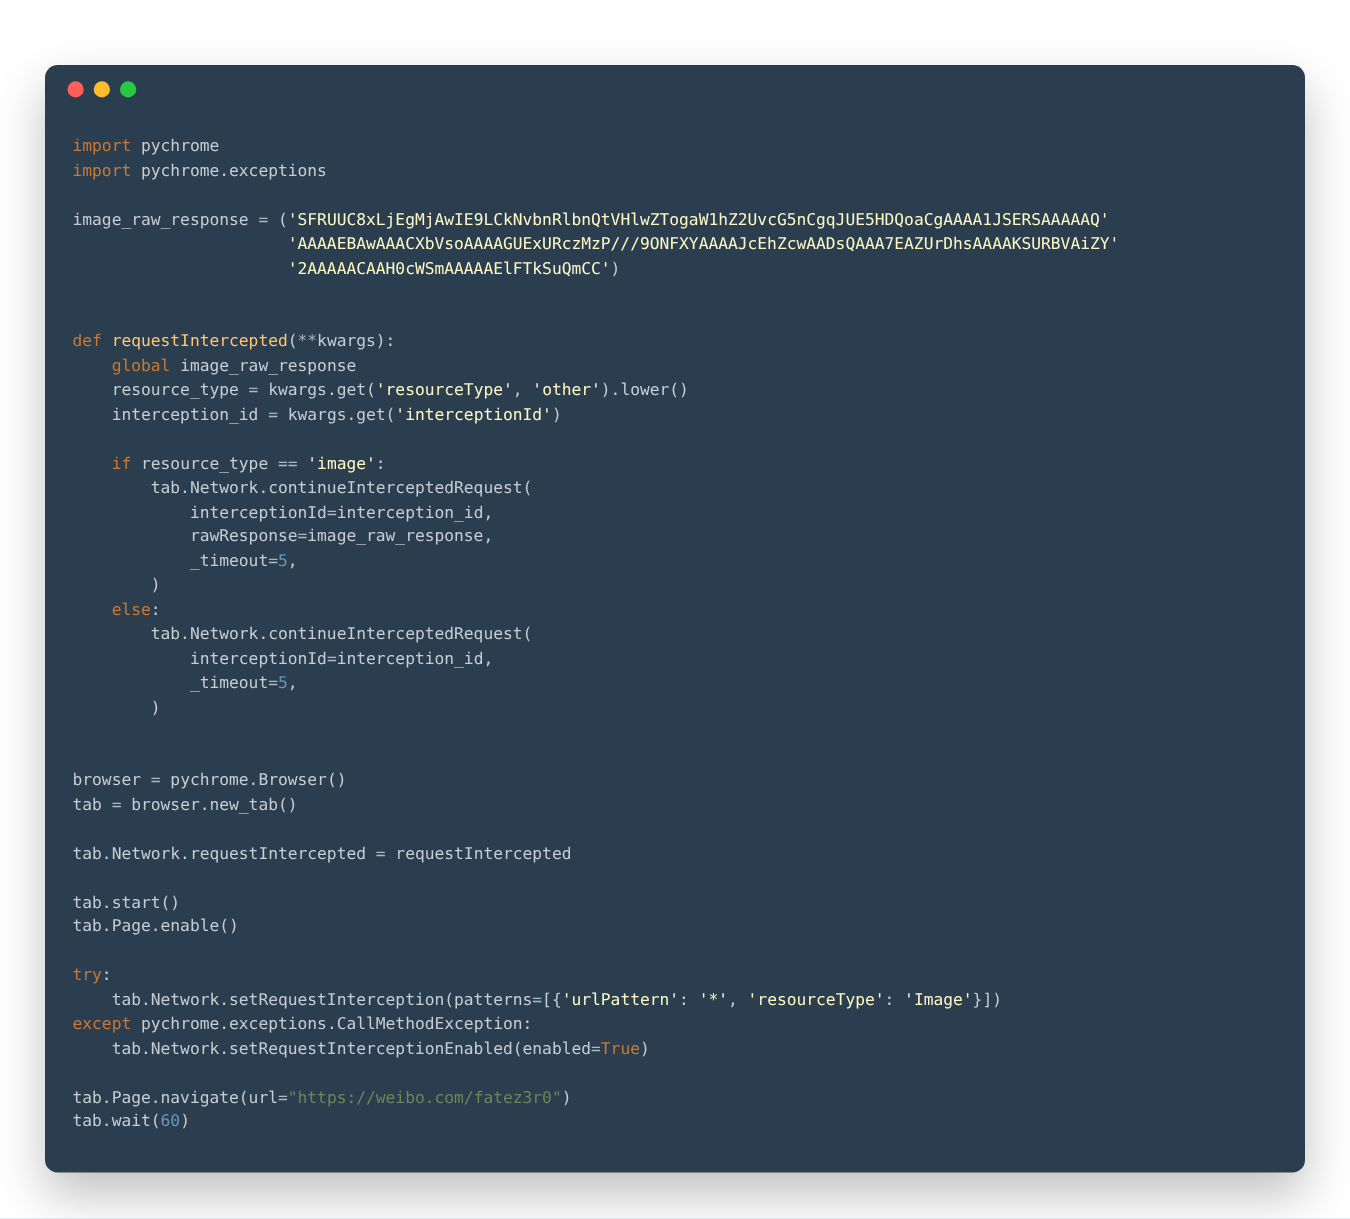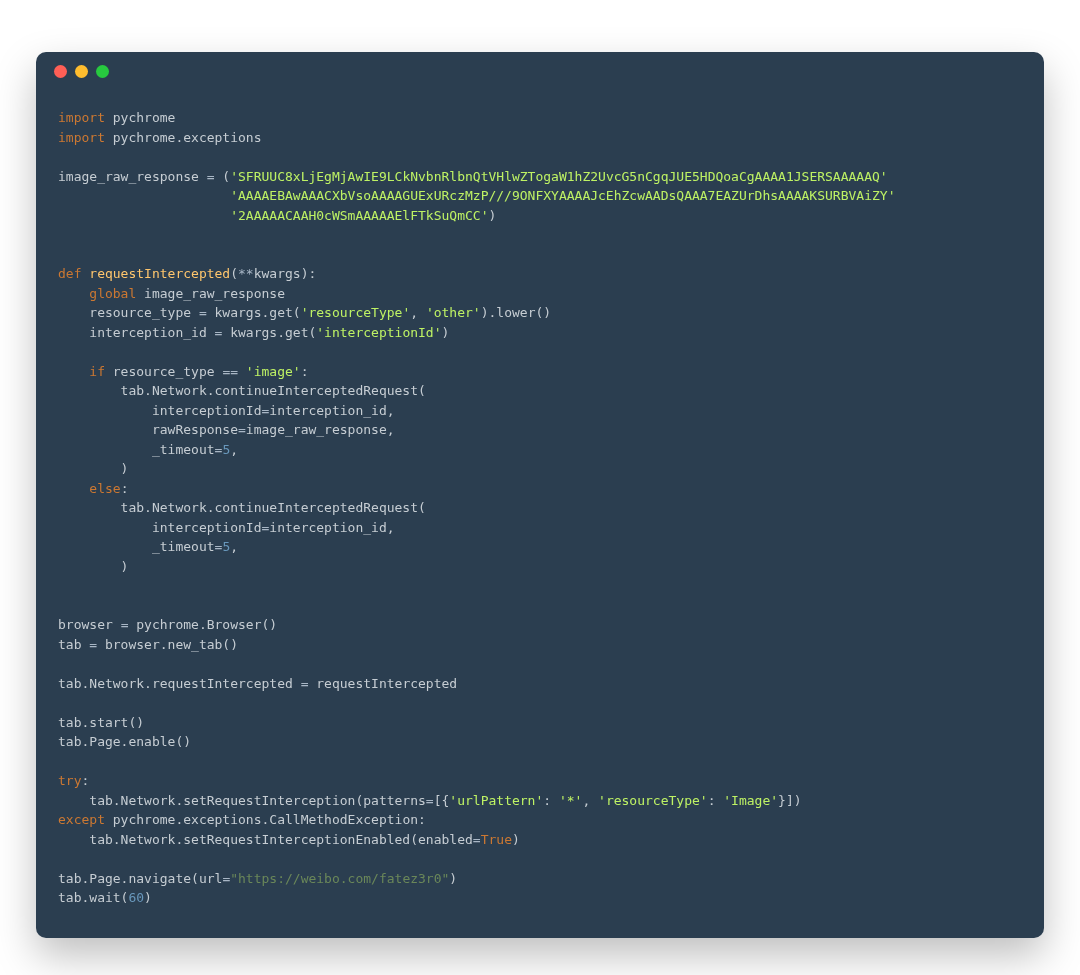--- a/index.html
+++ b/index.html
@@ -47,21 +47,21 @@
     padding: 18px 22px 30px 22px;
     font-size: 13px;
     line-height: 19.5px;
     white-space: pre;
     color: #C6CDD3; 
     overflow: hidden;
   }
 
   .kw   { color: #CC7832; }          
   .fnname { color: #FFC66D; }        
-  .str  { color: #bef264; }          
+  .str  { color: #fef9c3; }          
   .strd { color: #6A8759; }          
   .num  { color: #6897BB; }          
   .op   { color: #A9B7C6; }
 </style>
 </head>
 <body>
 
 <div class="page">
   <div class="window">
     <div class="titlebar">

